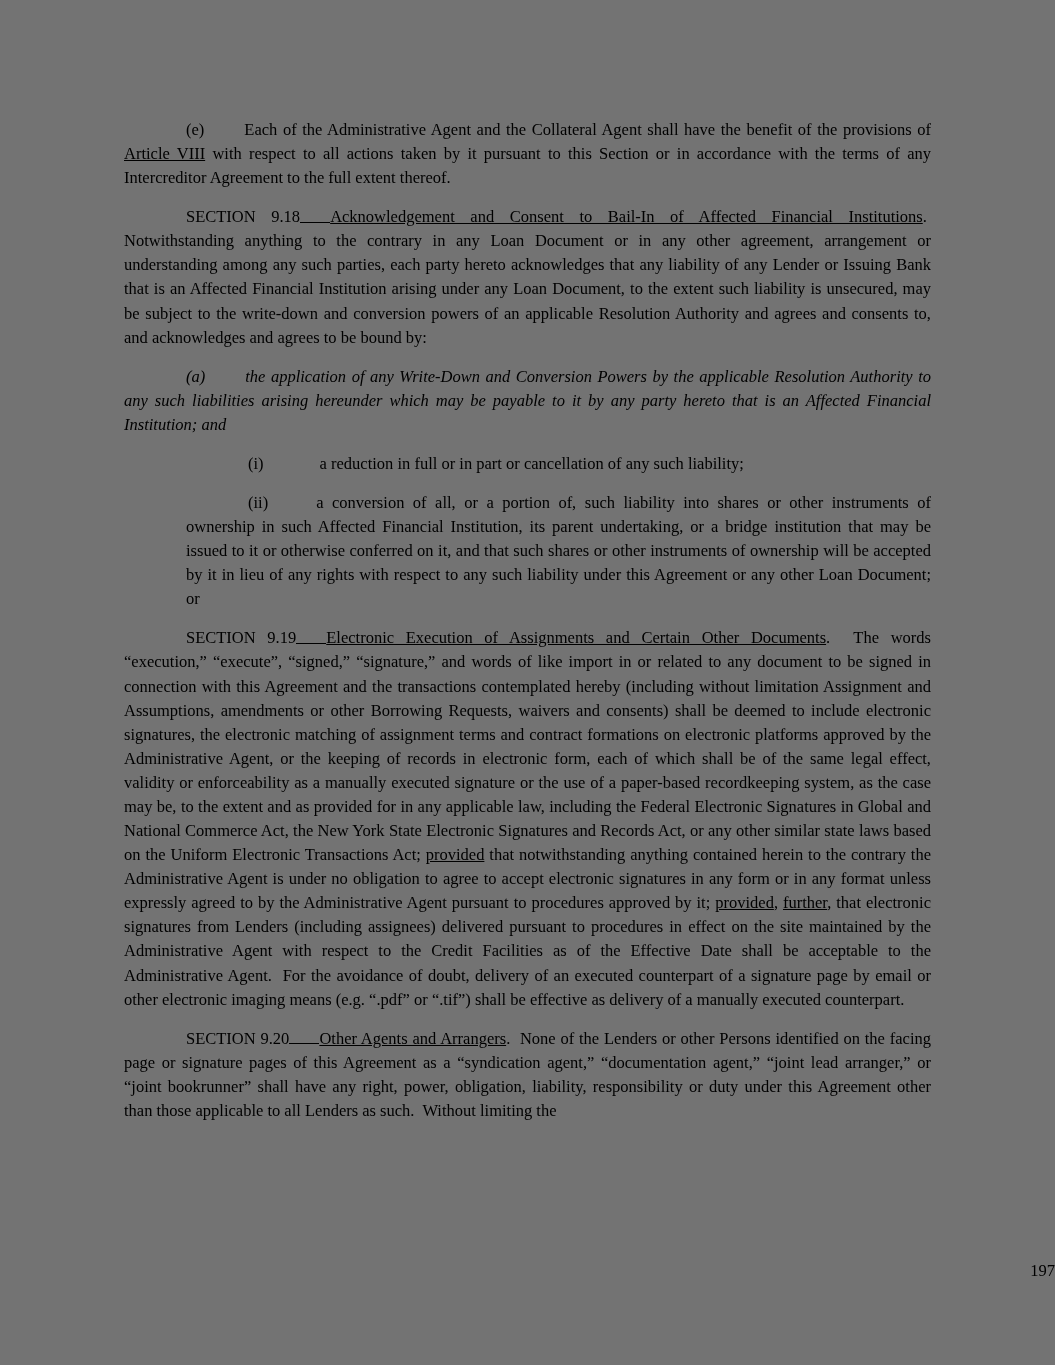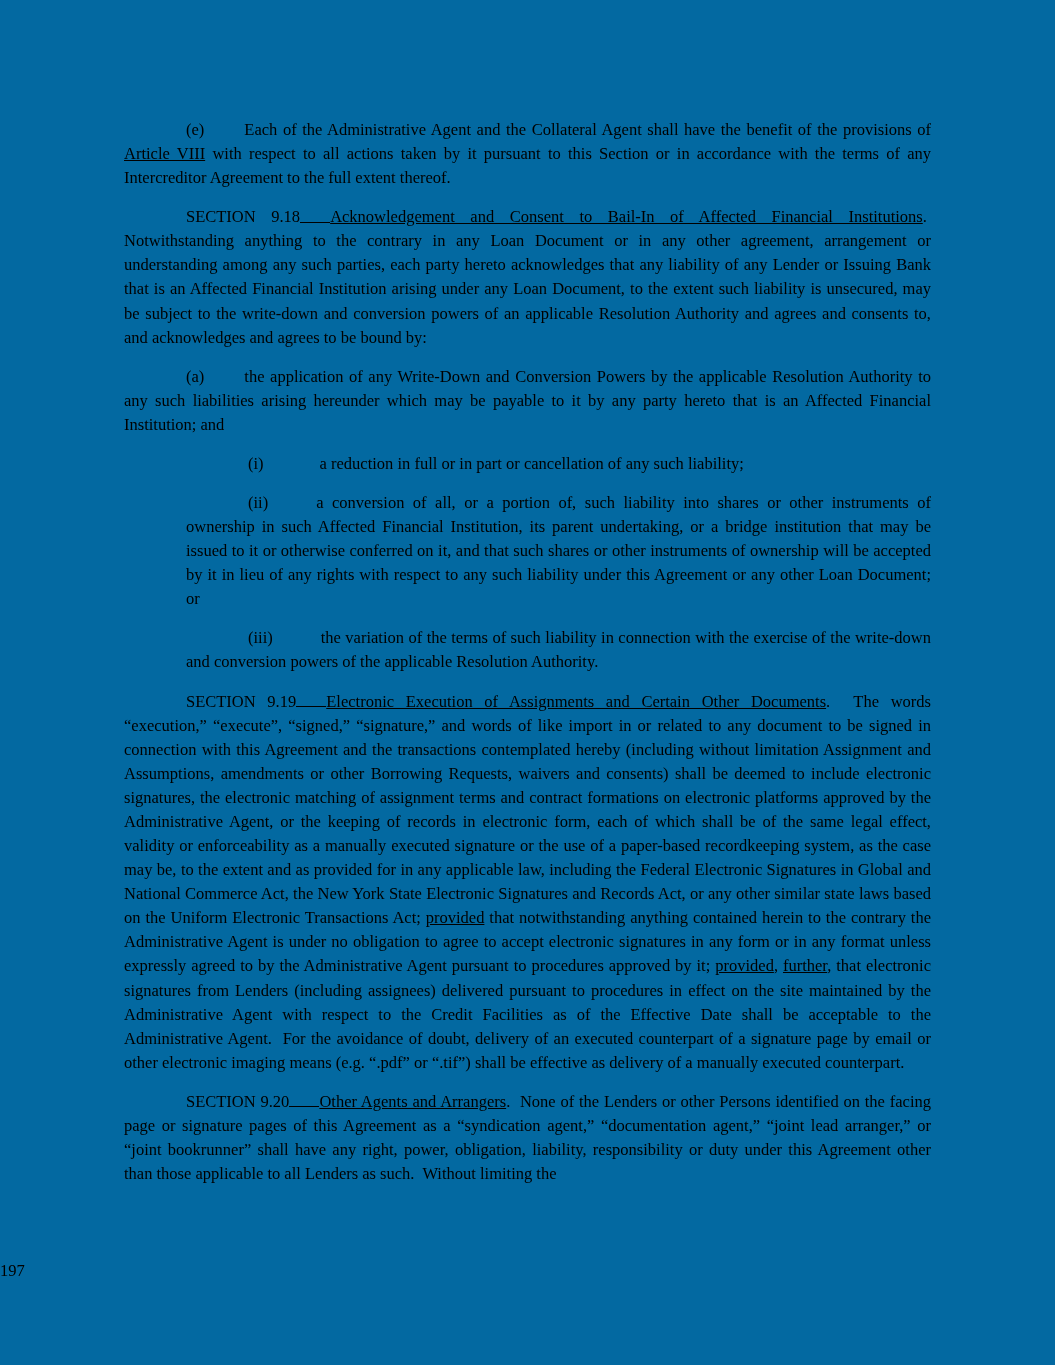--- a/index.html
+++ b/index.html
@@ -4,21 +4,21 @@
 <style>
   html, body {
     margin: 0;
     padding: 0;
     background: #e8e8e8;
   }
   .page {
     width: 1055px;
     height: 1365px;
     margin: 0 auto;
-    background: #0369a1;
+    background: #737373;
     box-sizing: border-box;
     padding: 118px 124px 0 124px;
     position: relative;
     font-family: "Liberation Serif", "DejaVu Serif", serif;
     font-size: 16.5px;
     line-height: 1.46;
     color: #000000;
   }
   .para {
     margin: 0 0 15px 0;
@@ -33,33 +33,32 @@
   }
   .tab.u {
     text-decoration: none;
     border-bottom: 1px solid #000;
   }
   .footer {
     position: absolute;
     bottom: 82px;
     left: 0;
     width: 100%;
-    text-align: left;
+    text-align: right;
     font-family: "Liberation Serif", "DejaVu Serif", serif;
     font-size: 16.5px;
   }
 </style>
 </head>
 <body>
 
 <div class="page">
   <div id="doc-body">
       <p class="para" style="text-indent: 62px;"><span class="">(e)</span><span class="tab" style="width: 40px;">&nbsp;</span><span class="">Each of the Administrative Agent and the Collateral Agent shall have the benefit of the provisions of </span><span class="u">Article VIII</span><span class=""> with respect to all actions taken by it pursuant to this Section or in accordance with the terms of any Intercreditor Agreement to the full extent thereof.</span></p>
       <p class="para" style="text-indent: 62px;"><span class="">SECTION 9.18</span><span class="tab u" style="width: 30px;">&nbsp;</span><span class="u">Acknowledgement and Consent to Bail-In of Affected Financial Institutions</span><span class="">.&nbsp; Notwithstanding anything to the contrary in any Loan Document or in any other agreement, arrangement or understanding among any such parties, each party hereto acknowledges that any liability of any Lender or Issuing Bank that is an Affected Financial Institution arising under any Loan Document, to the extent such liability is unsecured, may be subject to the write-down and conversion powers of an applicable Resolution Authority and agrees and consents to, and acknowledges and agrees to be bound by:</span></p>
-      <p class="para" style="text-indent: 62px;"><span class="">(a)</span><span class="tab" style="width: 40px;">&nbsp;</span><span class="">the application of any Write-Down and Conversion Powers by the applicable Resolution Authority to any such liabilities arising hereunder which may be payable to it by any party hereto that is an Affected Financial Institution; and</span></p>
+      <p class="para" style="text-indent: 62px; font-style: italic;"><span class="">(a)</span><span class="tab" style="width: 40px;">&nbsp;</span><span class="">the application of any Write-Down and Conversion Powers by the applicable Resolution Authority to any such liabilities arising hereunder which may be payable to it by any party hereto that is an Affected Financial Institution; and</span></p>
       <p class="para" style="margin-left: 62px; text-indent: 62px; margin-top: 8px;"><span class="">(i)</span><span class="tab" style="width: 56px;">&nbsp;</span><span class="">a reduction in full or in part or cancellation of any such liability;</span></p>
       <p class="para" style="margin-left: 62px; text-indent: 62px;"><span class="">(ii)</span><span class="tab" style="width: 48px;">&nbsp;</span><span class="">a conversion of all, or a portion of, such liability into shares or other instruments of ownership in such Affected Financial Institution, its parent undertaking, or a bridge institution that may be issued to it or otherwise conferred on it, and that such shares or other instruments of ownership will be accepted by it in lieu of any rights with respect to any such liability under this Agreement or any other Loan Document; or</span></p>
-      <p class="para" style="margin-left: 62px; text-indent: 62px;"><span class="">(iii)</span><span class="tab" style="width: 48px;">&nbsp;</span><span class="">the variation of the terms of such liability in connection with the exercise of the write-down and conversion powers of the applicable Resolution Authority.</span></p>
       <p class="para" style="text-indent: 62px;"><span class="">SECTION 9.19</span><span class="tab u" style="width: 30px;">&nbsp;</span><span class="u">Electronic Execution of Assignments and Certain Other Documents</span><span class="">.&nbsp; The words “execution,” “execute”, “signed,” “signature,” and words of like import in or related to any document to be signed in connection with this Agreement and the transactions contemplated hereby (including without limitation Assignment and Assumptions, amendments or other Borrowing Requests, waivers and consents) shall be deemed to include electronic signatures, the electronic matching of assignment terms and contract formations on electronic platforms approved by the Administrative Agent, or the keeping of records in electronic form, each of which shall be of the same legal effect, validity or enforceability as a manually executed signature or the use of a paper-based recordkeeping system, as the case may be, to the extent and as provided for in any applicable law, including the Federal Electronic Signatures in Global and National Commerce Act, the New York State Electronic Signatures and Records Act, or any other similar state laws based on the Uniform Electronic Transactions Act; </span><span class="u">provided</span><span class=""> that notwithstanding anything contained herein to the contrary the Administrative Agent is under no obligation to agree to accept electronic signatures in any form or in any format unless expressly agreed to by the Administrative Agent pursuant to procedures approved by it; </span><span class="u">provided</span><span class="">, </span><span class="u">further</span><span class="">, that electronic signatures from Lenders (including assignees) delivered pursuant to procedures in effect on the site maintained by the Administrative Agent with respect to the Credit Facilities as of the Effective Date shall be acceptable to the Administrative Agent.&nbsp; For the avoidance of doubt, delivery of an executed counterpart of a signature page by email or other electronic imaging means (e.g. “.pdf” or “.tif”) shall be effective as delivery of a manually executed counterpart.</span></p>
       <p class="para" style="text-indent: 62px;"><span class="">SECTION 9.20</span><span class="tab u" style="width: 30px;">&nbsp;</span><span class="u">Other Agents and Arrangers</span><span class="">.&nbsp; None of the Lenders or other Persons identified on the facing page or signature pages of this Agreement as a “syndication agent,” “documentation agent,” “joint lead arranger,” or “joint bookrunner” shall have any right, power, obligation, liability, responsibility or duty under this Agreement other than those applicable to all Lenders as such.&nbsp; Without limiting the</span></p>
     </div>
   <div class="footer">197</div>
 </div>
 
 </body></html>

